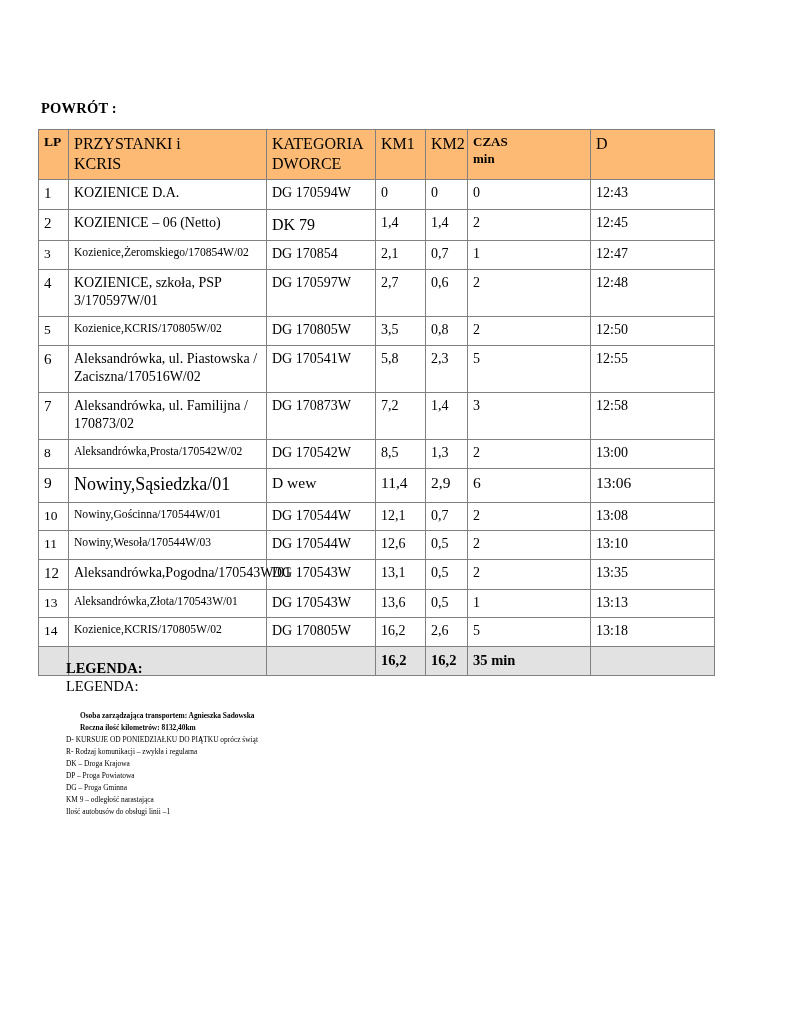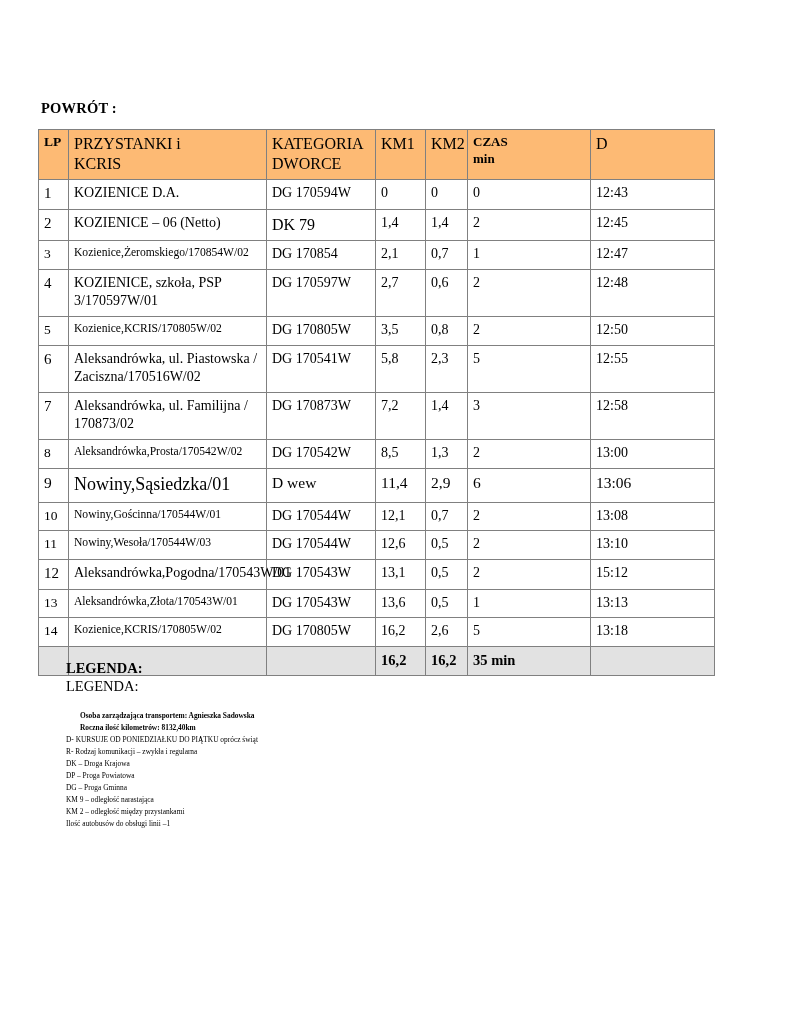--- a/index.html
+++ b/index.html
@@ -270,21 +270,21 @@
           <td class="c-czas">2</td>
           <td class="c-d">13:10</td>
         </tr>
         <tr class="big">
           <td class="c-num">12</td>
           <td class="c-stop">Aleksandrówka,Pogodna/170543W/01</td>
           <td class="c-cat">DG 170543W</td>
           <td class="c-km1">13,1</td>
           <td class="c-km2">0,5</td>
           <td class="c-czas">2</td>
-          <td class="c-d">15:12</td>
+          <td class="c-d">13:35</td>
         </tr>
         <tr>
           <td class="c-num">13</td>
           <td class="c-stop">Aleksandrówka,Złota/170543W/01</td>
           <td class="c-cat">DG 170543W</td>
           <td class="c-km1">13,6</td>
           <td class="c-km2">0,5</td>
           <td class="c-czas">1</td>
           <td class="c-d">13:13</td>
         </tr>
@@ -314,18 +314,17 @@
     <div class="legend-title-plain">LEGENDA:</div>
     <div class="legend-lines" id="legend-lines">
         <div class="indent">Osoba zarządzająca transportem: Agnieszka Sadowska</div>
         <div class="indent">Roczna ilość kilometrów:  8132,40km</div>
         <div>D- KURSUJE OD PONIEDZIAŁKU DO PIĄTKU oprócz świąt</div>
         <div>R- Rodzaj komunikacji – zwykła  i regularna</div>
         <div>DK – Droga Krajowa</div>
         <div>DP – Proga Powiatowa</div>
         <div>DG –  Proga Gminna</div>
         <div>KM 9 – odległość narastająca</div>
-        <div>KM 2 – odległość między przystankami</div>
         <div>Ilość autobusów do obsługi linii –1</div>
       </div>
   </div>
 
 </div>
 
 </body></html>

